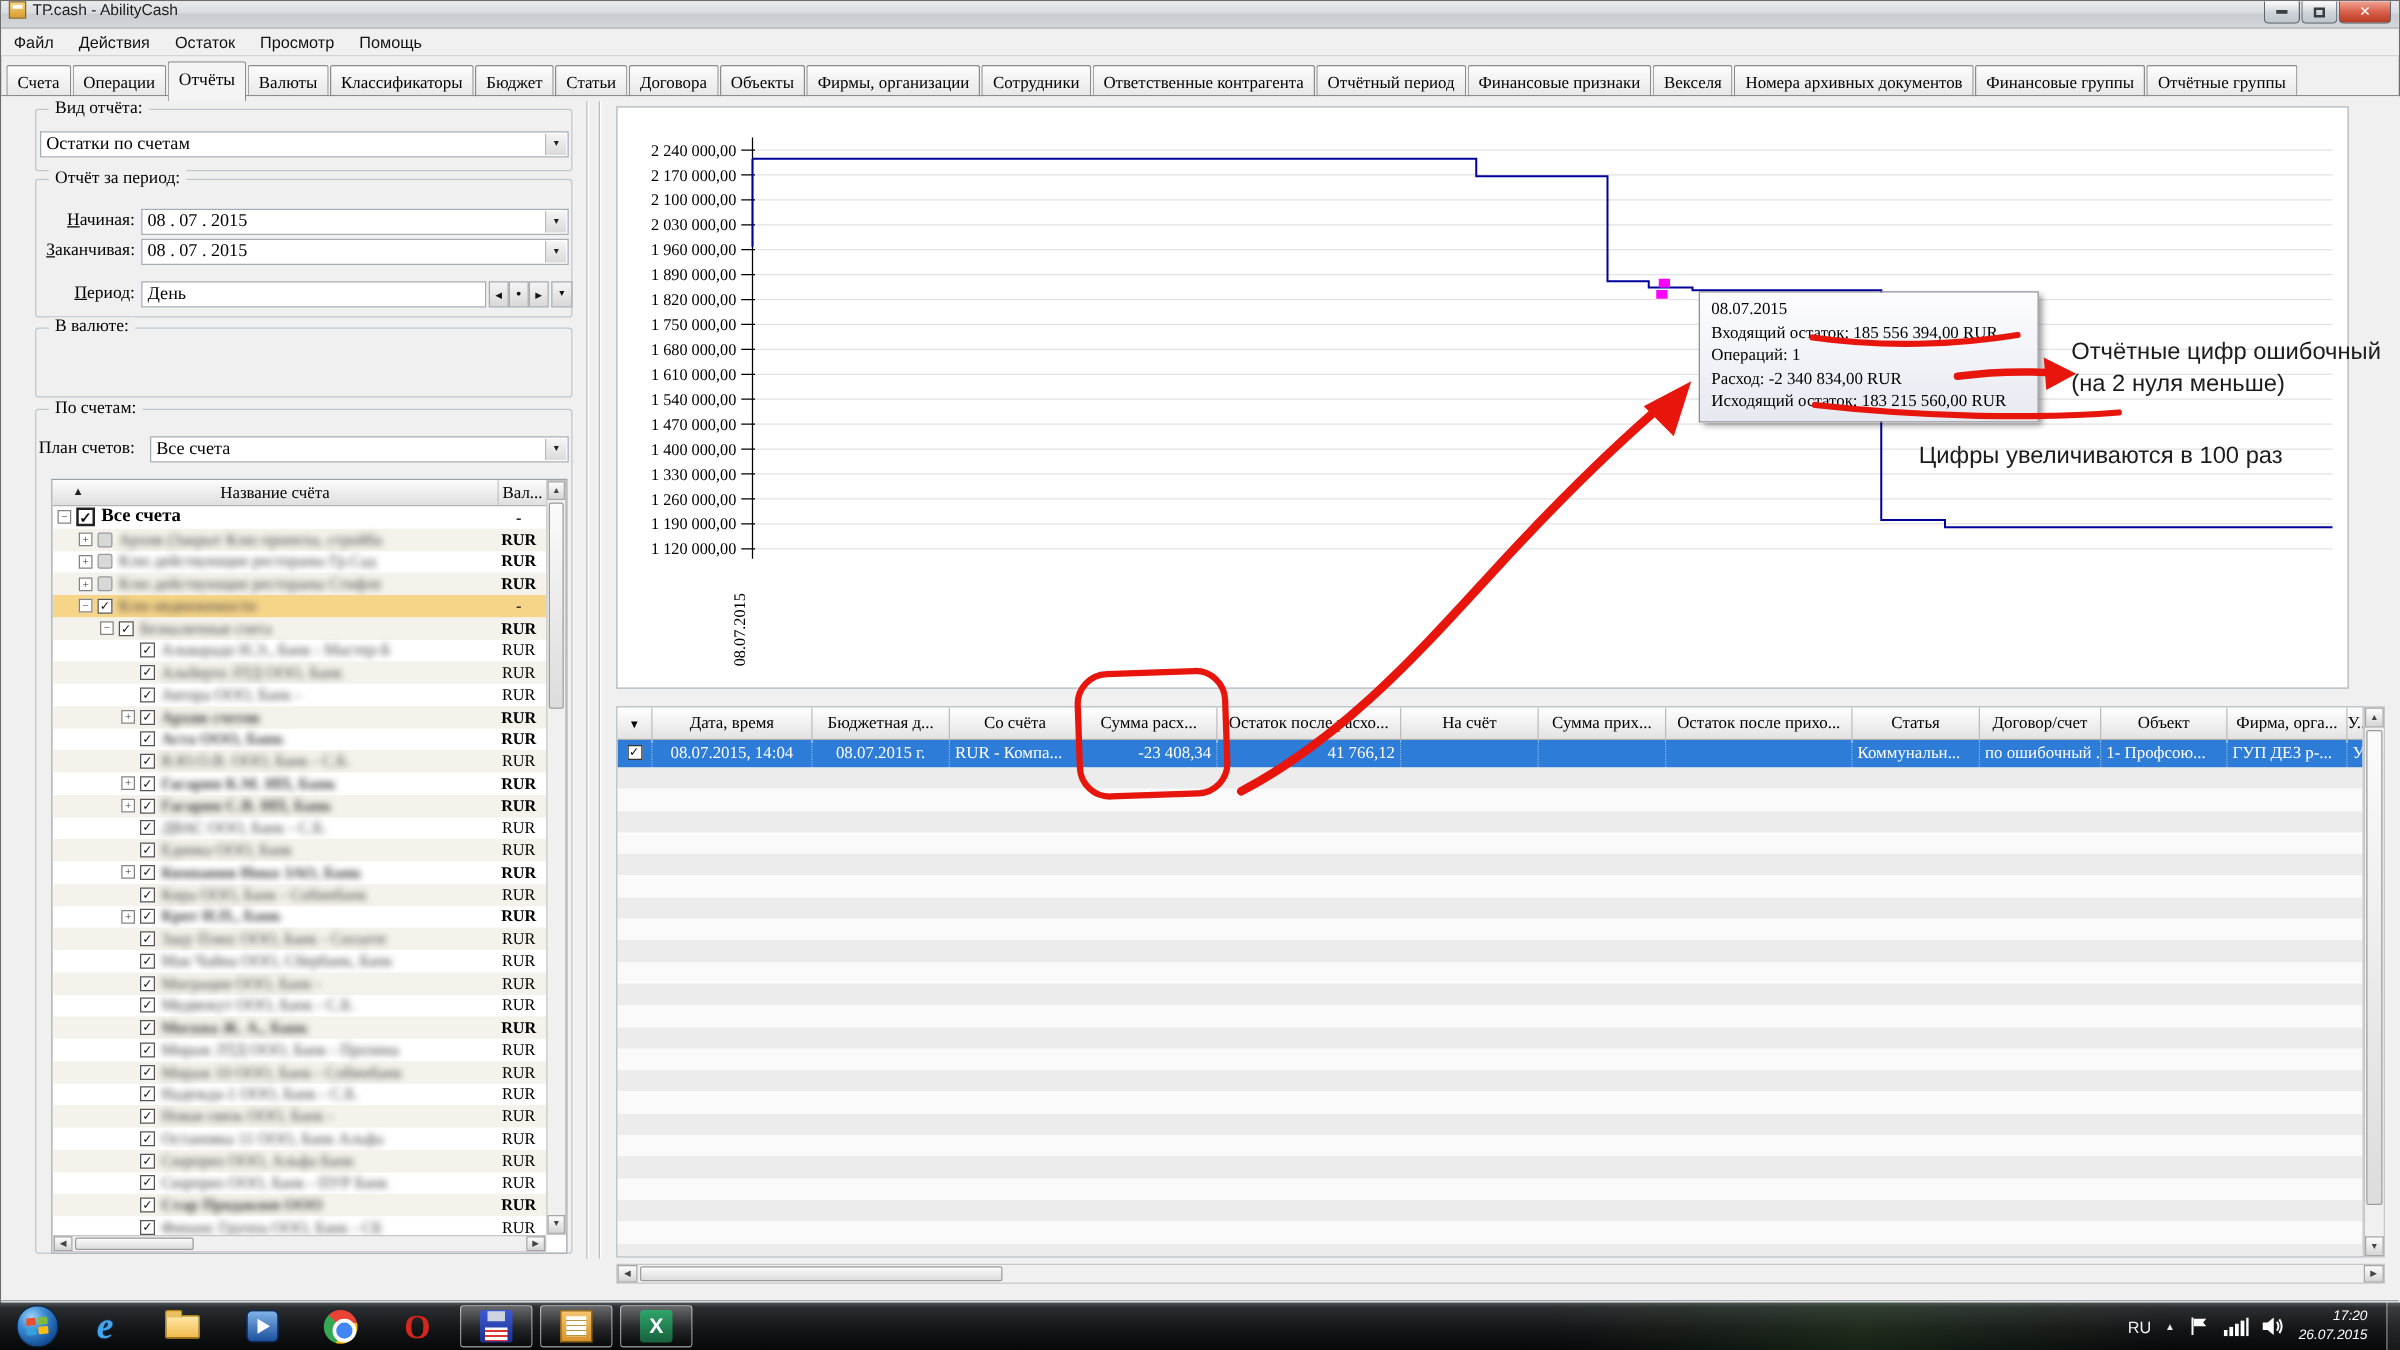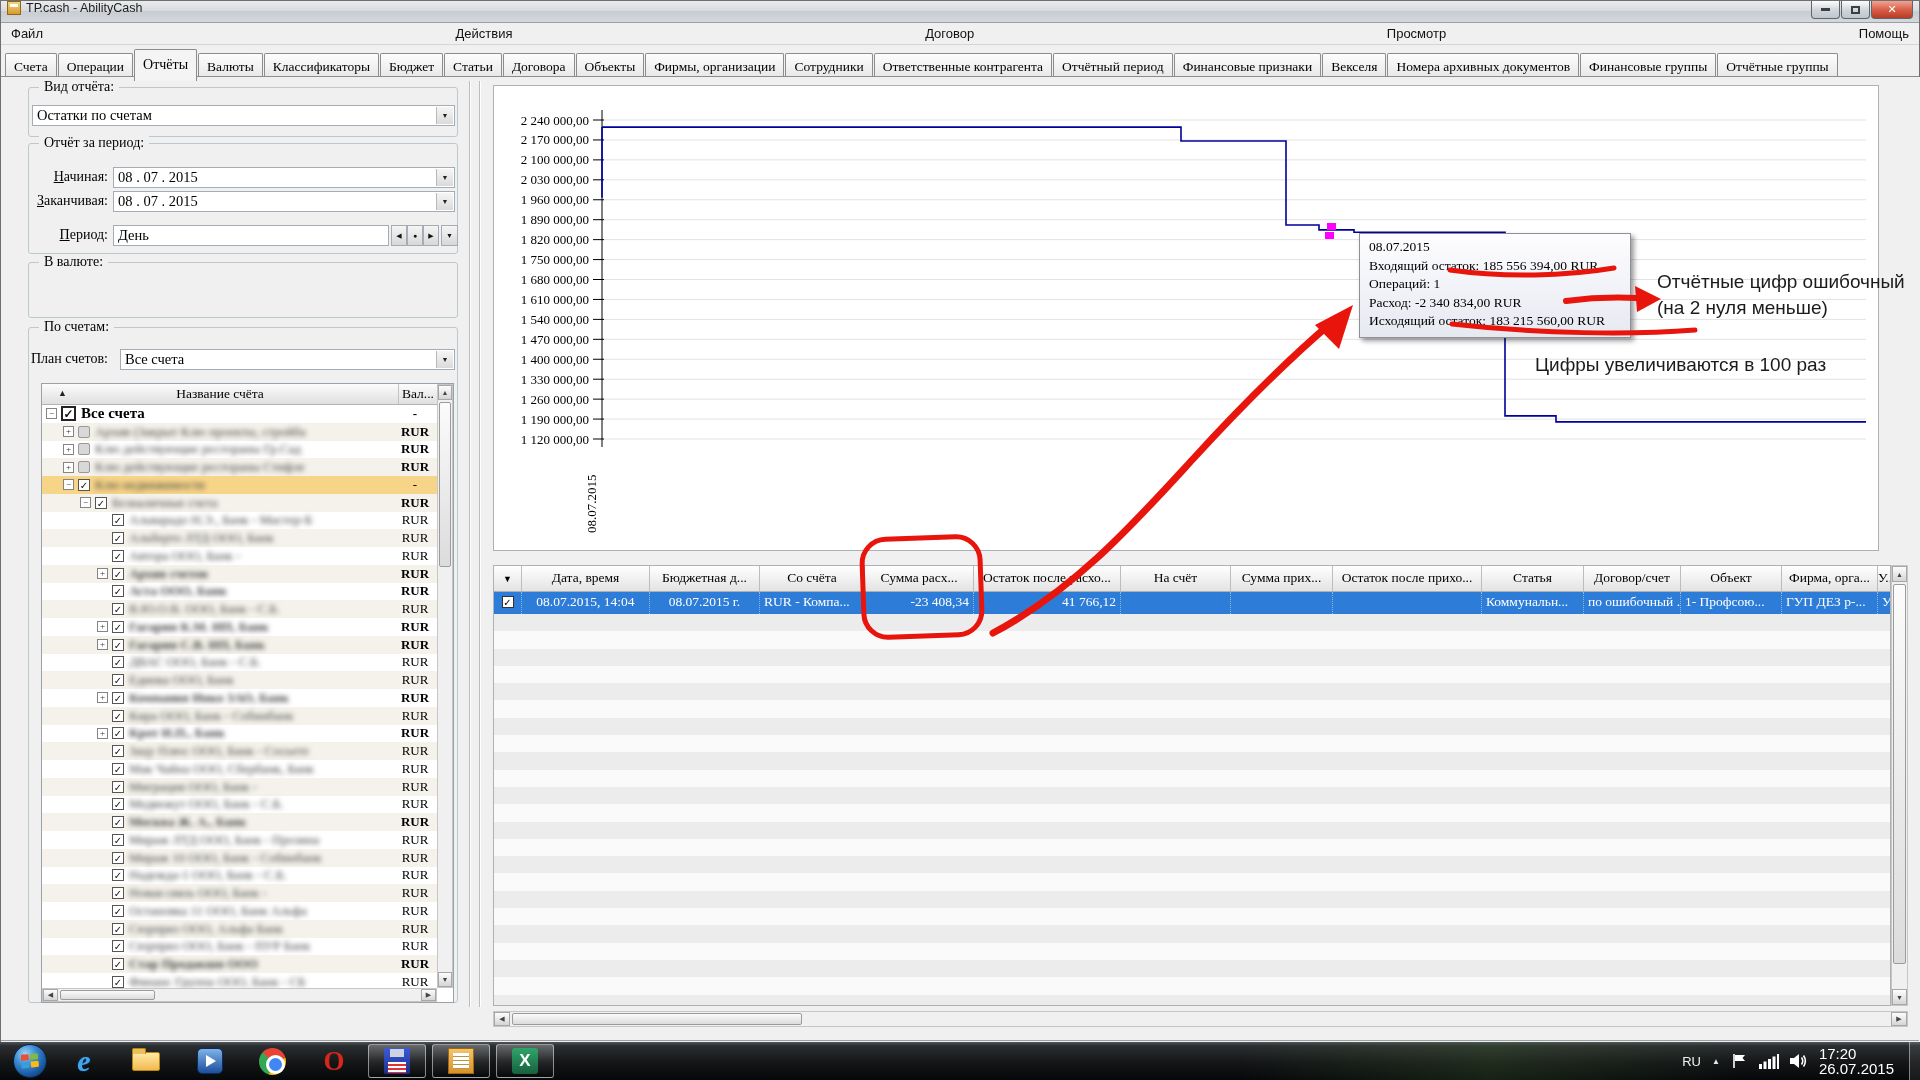--- a/index.html
+++ b/index.html
@@ -22,21 +22,21 @@
   .winbtn { width:29px; height:18px; border:1px solid #5e666d; border-top:none;
     background:linear-gradient(180deg,#fdfdfd,#cfd4da 55%,#bfc6cd);
     border-radius:0 0 4px 4px; margin-left:1px; display:flex; align-items:center; justify-content:center; }
   .winbtn .bar { width:9px; height:3px; background:#3a3f44; }
   .winbtn .box { width:9px; height:8px; border:2px solid #3a3f44; }
   .winbtn.close { width:42px; background:linear-gradient(180deg,#f2a493,#d9604a 50%,#b83b23);
     color:#fff; font-size:11px; font-weight:bold; }
 
   
   .menubar { position:absolute; left:0; top:22px; right:0; height:22px;
-    background:#f0f0f0; border-bottom:1px solid #d5d5d5; display:flex; align-items:center;justify-content:space-between; }
+    background:#f0f0f0; border-bottom:1px solid #d5d5d5; display:flex; align-items:center; }
   .menu-item { font-size:13px; color:#111; padding:3px 10px; }
 
   
   .tabbar { position:absolute; left:4px; top:48px; right:0; height:28px; }
   .tabbar::after { content:""; position:absolute; left:-4px; right:0; bottom:0; border-bottom:1px solid #8c8c8c; }
   .tab { position:relative; display:inline-block; font-size:13.5px;
     font-family:"Liberation Serif","DejaVu Serif",serif;
     border:1px solid #8c8c8c; border-bottom:none; border-radius:2px 2px 0 0;
     background:linear-gradient(180deg,#fdfdfd,#e4e4e4); padding:5px 8px 6px; margin-right:1px; color:#000; top:2px; }
   .tab.active { background:#f4f4f4; z-index:5; top:0; padding-top:7px; padding-bottom:8px; font-size:14px; }
@@ -132,21 +132,21 @@
   .tb-icon { position:absolute; top:3px; width:44px; height:32px; display:flex; align-items:center; justify-content:center; }
   .tb-btn { position:absolute; top:2px; width:58px; height:34px; border:1px solid rgba(255,255,255,.5);
     border-radius:3px; background:linear-gradient(180deg,rgba(255,255,255,.28),rgba(255,255,255,.08) 50%,rgba(0,0,0,.15));
     display:flex; align-items:center; justify-content:center; }
   .orb { width:34px; height:34px; border-radius:50%;
     background:radial-gradient(circle at 35% 28%,#9fd4f7 0%,#3d8bd4 35%,#17549c 70%,#0a2f62 100%);
     border:1px solid #0a2540; display:flex; align-items:center; justify-content:center; }
   .tray { position:absolute; right:14px; top:0; height:38px; display:flex; align-items:center; gap:11px; color:#fff; }
   .tray-lang { font-size:13px; color:#f0f0f0; }
   .tray-arrow { font-size:8px; color:#e8e8e8; }
-  .clock { text-align:left; font-size:15px; line-height:15px; color:#fff; }
+  .clock { text-align:right; font-size:11px; line-height:15px; color:#fff;font-style:italic; }
   .show-desktop { position:absolute; right:0; top:0; width:11px; height:38px;
     border-left:1px solid rgba(255,255,255,.45); background:rgba(255,255,255,.07); }
 
   .ie-e { font-family:"Liberation Serif","DejaVu Serif",serif; font-style:italic; font-weight:bold;
     font-size:30px; color:#45a5ec; text-shadow:0 0 2px #17518a; }
   .folder { position:relative; width:28px; height:19px;
     background:linear-gradient(180deg,#ffe9a8,#f2b94d); border:1px solid #b8860b; border-radius:2px; }
   .folder::before { content:""; position:absolute; left:-1px; top:-5px; width:12px; height:5px;
     background:#e8c05e; border:1px solid #b8860b; border-bottom:none; border-radius:2px 2px 0 0; }
   .wmp { width:26px; height:26px; border-radius:5px; background:linear-gradient(180deg,#7fb3e8,#1c4f9c);
@@ -182,21 +182,21 @@
       <div class="winbtn">
           <div class="box"></div>
         </div>
       <div class="winbtn close">✕</div>
     </div>
   </div>
 
   <div class="menubar">
       <div class="menu-item">Файл</div>
       <div class="menu-item">Действия</div>
-      <div class="menu-item">Договор</div>
+      <div class="menu-item">Остаток</div>
       <div class="menu-item">Просмотр</div>
       <div class="menu-item">Помощь</div>
     </div>
 
   <div class="tabbar"><div class="tab">Счета</div><div class="tab">Операции</div><div class="tab active">Отчёты</div><div class="tab">Валюты</div><div class="tab">Классификаторы</div><div class="tab">Бюджет</div><div class="tab">Статьи</div><div class="tab">Договора</div><div class="tab">Объекты</div><div class="tab">Фирмы, организации</div><div class="tab">Сотрудники</div><div class="tab">Ответственные контрагента</div><div class="tab">Отчётный период</div><div class="tab">Финансовые признаки</div><div class="tab">Векселя</div><div class="tab">Номера архивных документов</div><div class="tab">Финансовые группы</div><div class="tab">Отчётные группы</div></div>
 
   <div class="page">
 
     <div class="gb" style="left:27px;top:10px;width:430px;height:50px">
       <span class="gb-label">Вид отчёта:</span>

